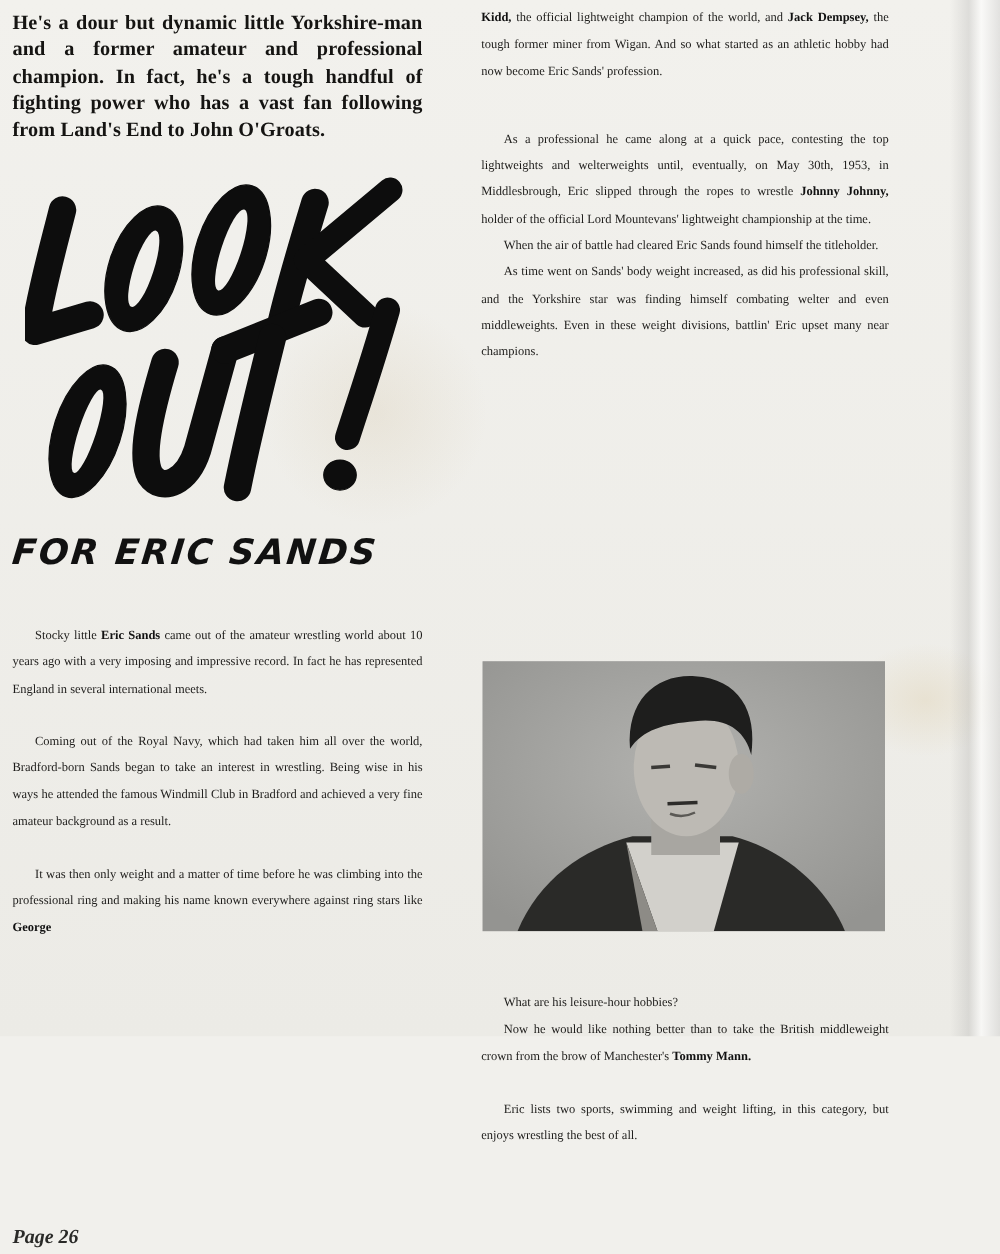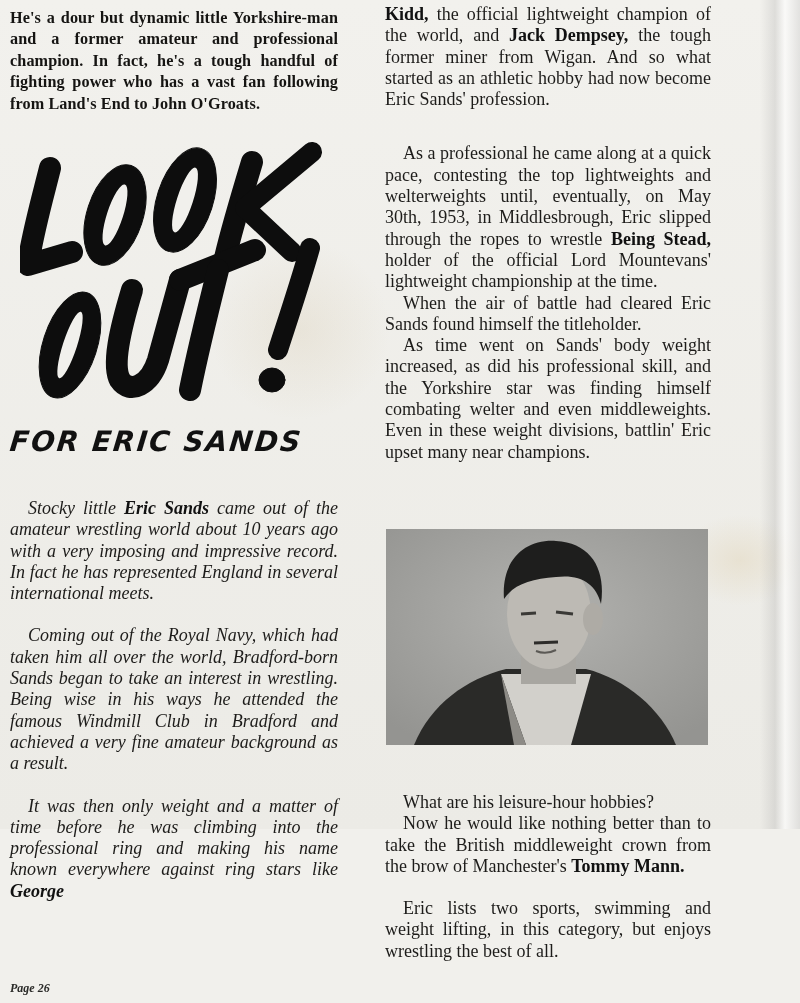--- a/index.html
+++ b/index.html
@@ -13,38 +13,38 @@
     position:absolute; left:0; top:0; width:800px; height:829px;
     background:
       linear-gradient(90deg, rgba(0,0,0,0) 0, rgba(0,0,0,0) 760px, rgba(160,160,160,0.25) 775px, rgba(255,255,255,0.6) 785px, rgba(210,210,210,0.5) 800px),
       radial-gradient(ellipse at 300px 330px, rgba(200,180,140,0.18), rgba(0,0,0,0) 90px),
       radial-gradient(ellipse at 740px 560px, rgba(210,185,130,0.22), rgba(0,0,0,0) 60px),
       linear-gradient(180deg, #f2f1ed, #ecebe6);
   }
   .col { position:absolute; }
   .col-left { left:10px; top:8px; width:328px; }
   .col-right { left:385px; top:4px; width:326px; }
-  p { margin:0; font-size:18px; line-height:21.3px; text-align:justify; text-align-last:auto; }
+  p { margin:0; font-size:10px; line-height:21.3px; text-align:justify; text-align-last:auto; }
   p.indent { text-indent:18px; }
   b { font-weight:bold; color:#111; }
   .intro { font-weight:bold; font-size:16.2px; line-height:21.4px; color:#151412; letter-spacing:0.1px; }
   .headline { position:absolute; left:20px; top:140px; width:320px; height:280px; }
   .headline svg { width:100%; height:100%; }
   .subhead {
     position:absolute; left:10px; top:425px; width:300px;
     font-family:"DejaVu Sans", "Liberation Sans", sans-serif;
     font-weight:bold; font-style:italic; font-size:28px; letter-spacing:2px; color:#111;
     transform:skewX(-6deg);
   }
   .photo {
     position:absolute; left:386px; top:529px; width:322px; height:216px;
     background:linear-gradient(180deg,#a3a3a1,#9c9c99 50%,#a7a6a2);
     overflow:hidden;
   }
-  .folio { position:absolute; left:10px; top:981px; font-size:12px; font-style:italic; font-weight:bold; color:#2a2a28; }
+  .folio { position:absolute; left:10px; top:981px; font-size:16px; font-style:italic; font-weight:bold; color:#2a2a28; }
 </style>
 </head>
 <body>
 
 <div class="page">
 
   <div class="col col-left">
     <p class="intro">He's a dour but dynamic little Yorkshire-man and a former amateur and professional champion. In fact, he's a tough handful of fighting power who has a vast fan following from Land's End to John O'Groats.</p>
   </div>
 
@@ -72,31 +72,31 @@
         <path d="M198 130 C188 170 178 210 170 250" fill="none" stroke-width="22"></path>
 
         <path d="M290 108 C278 150 266 185 258 210" fill="none" stroke-width="20"></path>
         <ellipse cx="252" cy="240" rx="13" ry="12"></ellipse>
       </g>
     </svg>
   </div>
 
   <div class="subhead">FOR ERIC SANDS</div>
 
-  <div class="col" style="left:10px; top:498px; width:328px;font-style:italic;">
+  <div class="col" style="left:10px; top:498px; width:328px;">
     <p class="indent"><span>Stocky little </span><b>Eric Sands</b><span> came out of the amateur wrestling world about 10 years ago with a very imposing and impressive record. In fact he has represented England in several international meets.</span></p>
     <p class="indent" style="margin-top:21px;">Coming out of the Royal Navy, which had taken him all over the world, Bradford-born Sands began to take an interest in wrestling. Being wise in his ways he attended the famous Windmill Club in Bradford and achieved a very fine amateur background as a result.</p>
     <p class="indent" style="margin-top:21px;"><span>It was then only weight and a matter of time before he was climbing into the professional ring and making his name known everywhere against ring stars like </span><b>George</b></p>
   </div>
 
   <div class="folio">Page 26</div>
 
   <div class="col col-right">
     <p><b>Kidd,</b><span> the official lightweight champion of the world, and </span><b>Jack Dempsey,</b><span> the tough former miner from Wigan. And so what started as an athletic hobby had now become Eric Sands' profession.</span></p>
-    <p class="indent" style="margin-top:33px;"><span>As a professional he came along at a quick pace, contesting the top lightweights and welterweights until, eventually, on May 30th, 1953, in Middlesbrough, Eric slipped through the ropes to wrestle </span><b>Being Stead,</b><span> holder of the official Lord Mountevans' lightweight championship at the time.</span></p>
+    <p class="indent" style="margin-top:33px;"><span>As a professional he came along at a quick pace, contesting the top lightweights and welterweights until, eventually, on May 30th, 1953, in Middlesbrough, Eric slipped through the ropes to wrestle </span><b>Johnny Johnny,</b><span> holder of the official Lord Mountevans' lightweight championship at the time.</span></p>
     <p class="indent" style="">When the air of battle had cleared Eric Sands found himself the titleholder.</p>
     <p class="indent" style="">As time went on Sands' body weight increased, as did his professional skill, and the Yorkshire star was finding himself combating welter and even middleweights. Even in these weight divisions, battlin' Eric upset many near champions.</p>
   </div>
 
   <div class="photo">
     <svg viewBox="0 0 322 216" width="322" height="216">
       <defs>
         <radialGradient id="bg" cx="0.5" cy="0.4" r="0.7">
           <stop offset="0" stop-color="#b2b2af"></stop>
           <stop offset="1" stop-color="#949491"></stop>

